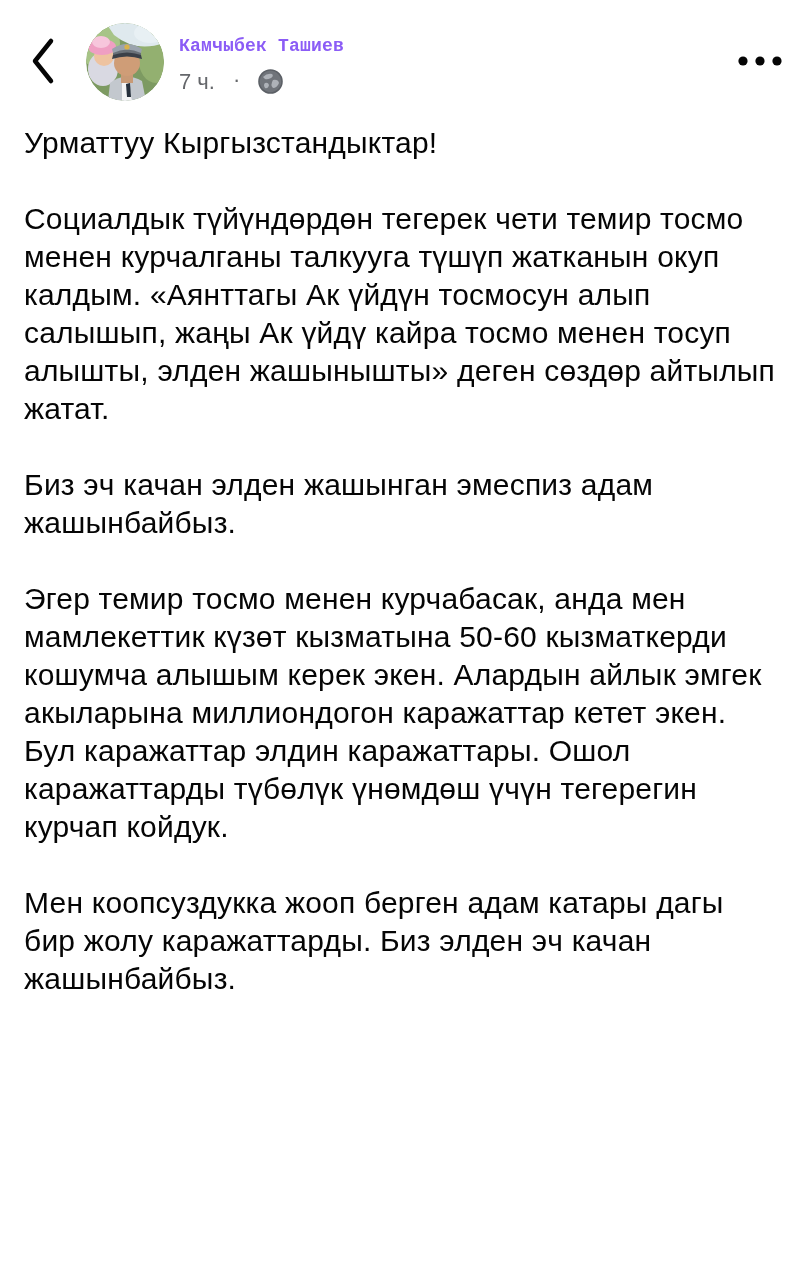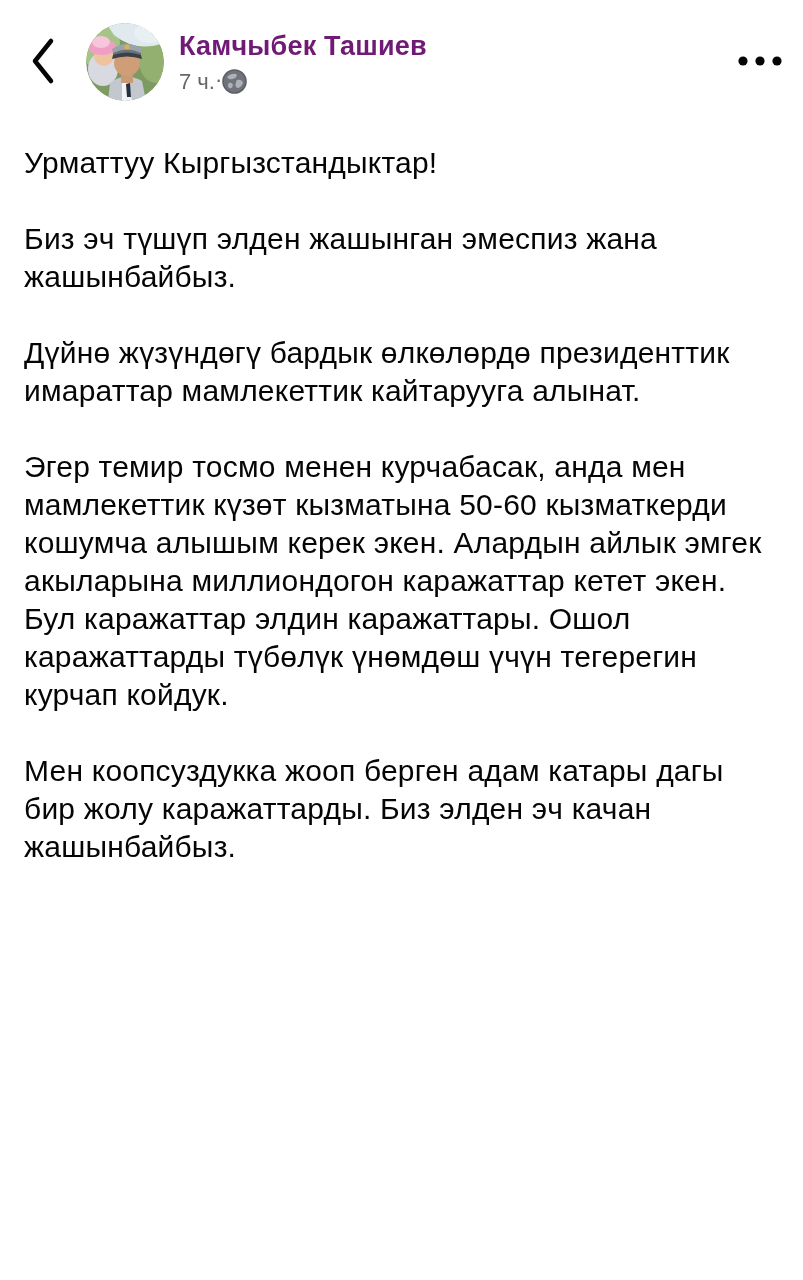--- a/index.html
+++ b/index.html
@@ -37,49 +37,50 @@
     padding: 0;
     background: none;
     cursor: pointer;
   }
   .header-info {
     margin-left: 15px;
     flex: 1 1 auto;
     min-width: 0;
   }
   .profile-name {
-    font-size: 27px;
+    font-size: 18px;
     font-weight: bold;
-    color: #701a75;
+    color: #8b5cf6;
     letter-spacing: 0.2px;
     line-height: 32px;
+    font-family: Liberation Mono, monospace;
   }
   .meta-row {
     display: flex;
     align-items: center;
-    gap: 0;
+    gap: 18px;
     margin-top: 7px;
     color: #65676B;
     font-size: 22px;
   }
   .meta-sep { font-size: 22px; position: relative; top: -2px; }
   .more-btn {
     width: 78px;
     height: 64px;
     display: flex;
     align-items: center;
     justify-content: center;
     background: none;
     border: none;
     cursor: pointer;
     flex: 0 0 auto;
     margin-right: 4px;
   }
   .post-body {
-    margin-top: 40px;
+    margin-top: 20px;
     padding: 0 24px;
     font-size: 30px;
     line-height: 38px;
     letter-spacing: 0.2px;
     color: #050505;
   }
   .post-body p { margin: 0 0 38px 0; }
 </style>
 </head>
 <body>
@@ -150,17 +151,17 @@
         <circle cx="23" cy="6" r="4.6" fill="#050505"></circle>
         <circle cx="40" cy="6" r="4.6" fill="#050505"></circle>
       </svg>
     </span>
   </button>
 
 </div>
 
 <div class="post-body">
     <p>Урматтуу Кыргызстандыктар!</p>
-    <p>Биз эч түшүп элден жашынган эмеспиз жана жашынбайбыз.</p>
-    <p>Дүйнө жүзүндөгү бардык өлкөлөрдө президенттик имараттар мамлекеттик кайтарууга алынат.</p>
+    <p>Социалдык түйүндөрдөн тегерек чети темир тосмо менен курчалганы талкууга түшүп жатканын окуп калдым. «Аянттагы Ак үйдүн тосмосун алып салышып, жаңы Ак үйдү кайра тосмо менен тосуп алышты, элден жашынышты» деген сөздөр айтылып жатат.</p>
+    <p>Биз эч качан элден жашынган эмеспиз адам жашынбайбыз.</p>
     <p>Эгер темир тосмо менен курчабасак, анда мен мамлекеттик күзөт кызматына 50-60 кызматкерди кошумча алышым керек экен. Алардын айлык эмгек акыларына миллиондогон каражаттар кетет экен. Бул каражаттар элдин каражаттары. Ошол каражаттарды түбөлүк үнөмдөш үчүн тегерегин курчап койдук.</p>
     <p>Мен коопсуздукка жооп берген адам катары дагы бир жолу каражаттарды. Биз элден эч качан жашынбайбыз.</p>
   </div>
 
 </body></html>

